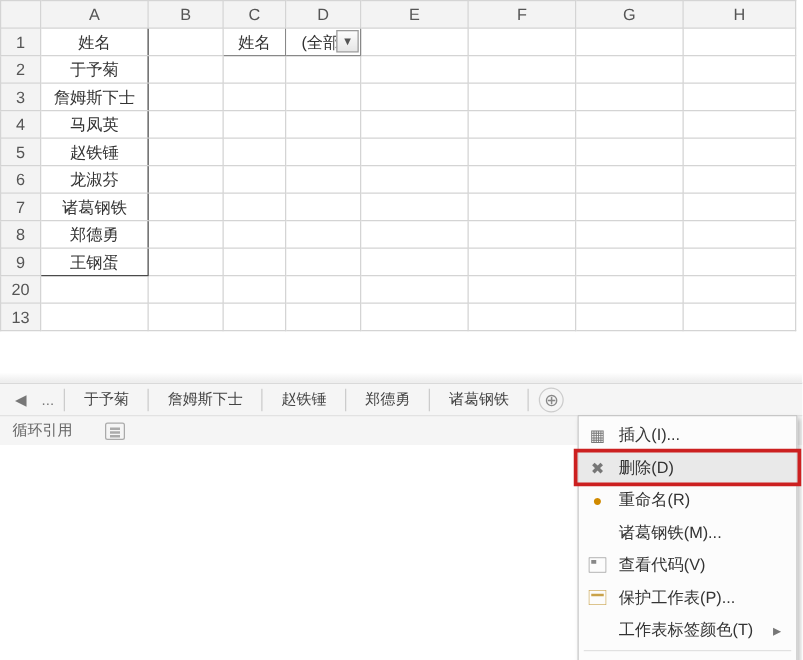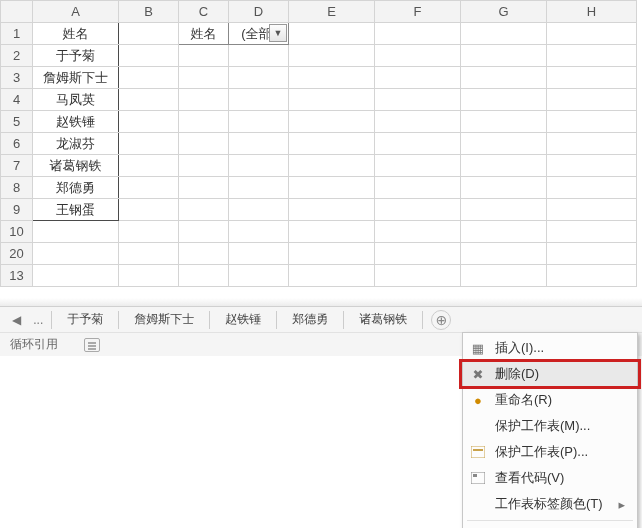--- a/index.html
+++ b/index.html
@@ -282,31 +282,20 @@
     <td class="left-align boxed-left boxed-right boxed-bottom">王钢蛋</td>
     <td></td>
           <td></td>
           <td></td>
           <td></td>
           <td></td>
           <td></td>
           <td></td>
         </tr>
   <tr>
-          <th class="rowhdr">10</th>
-    <td></td>
-          <td></td>
-          <td></td>
-          <td></td>
-          <td></td>
-          <td></td>
-          <td></td>
-          <td></td>
-        </tr>
-  <tr>
           <th class="rowhdr">20</th>
     <td></td>
           <td></td>
           <td></td>
           <td></td>
           <td></td>
           <td></td>
           <td></td>
           <td></td>
         </tr>
@@ -358,41 +347,41 @@
   <div class="ctx-row hover" style="position:relative">
     <span class="ctx-icon">✖</span>
     <span>删除(D)</span>
   </div>
   <div class="ctx-row">
     <span class="ctx-icon" style="color:#d08a00">●</span>
     <span>重命名(R)</span>
   </div>
   <div class="ctx-row">
     <span class="ctx-icon"></span>
-    <span>保护工作表(M)...</span>
+    <span>诸葛钢铁(M)...</span>
+  </div>
+  <div class="ctx-row">
+    <span class="ctx-icon">
+      <svg width="14" height="12">
+          <rect x="0" y="0" width="14" height="12" fill="none" stroke="#888"></rect>
+          <rect x="2" y="2" width="4" height="3" fill="#888"></rect>
+        </svg>
+    </span>
+    <span>查看代码(V)</span>
   </div>
   <div class="ctx-row">
     <span class="ctx-icon">
       <svg width="14" height="12">
           <rect x="0" y="0" width="14" height="12" fill="none" stroke="#c9a24a"></rect>
           <rect x="2" y="3" width="10" height="2" fill="#c9a24a"></rect>
         </svg>
     </span>
     <span>保护工作表(P)...</span>
   </div>
   <div class="ctx-row">
-    <span class="ctx-icon">
-      <svg width="14" height="12">
-          <rect x="0" y="0" width="14" height="12" fill="none" stroke="#888"></rect>
-          <rect x="2" y="2" width="4" height="3" fill="#888"></rect>
-        </svg>
-    </span>
-    <span>查看代码(V)</span>
-  </div>
-  <div class="ctx-row">
     <span class="ctx-icon"></span>
     <span>工作表标签颜色(T)</span>
     <span style="margin-left:auto;color:#777">▸</span>
   </div>
   <div class="ctx-sep"></div>
   <div class="ctx-row">
     <span class="ctx-icon"></span>
 
   </div>
 

